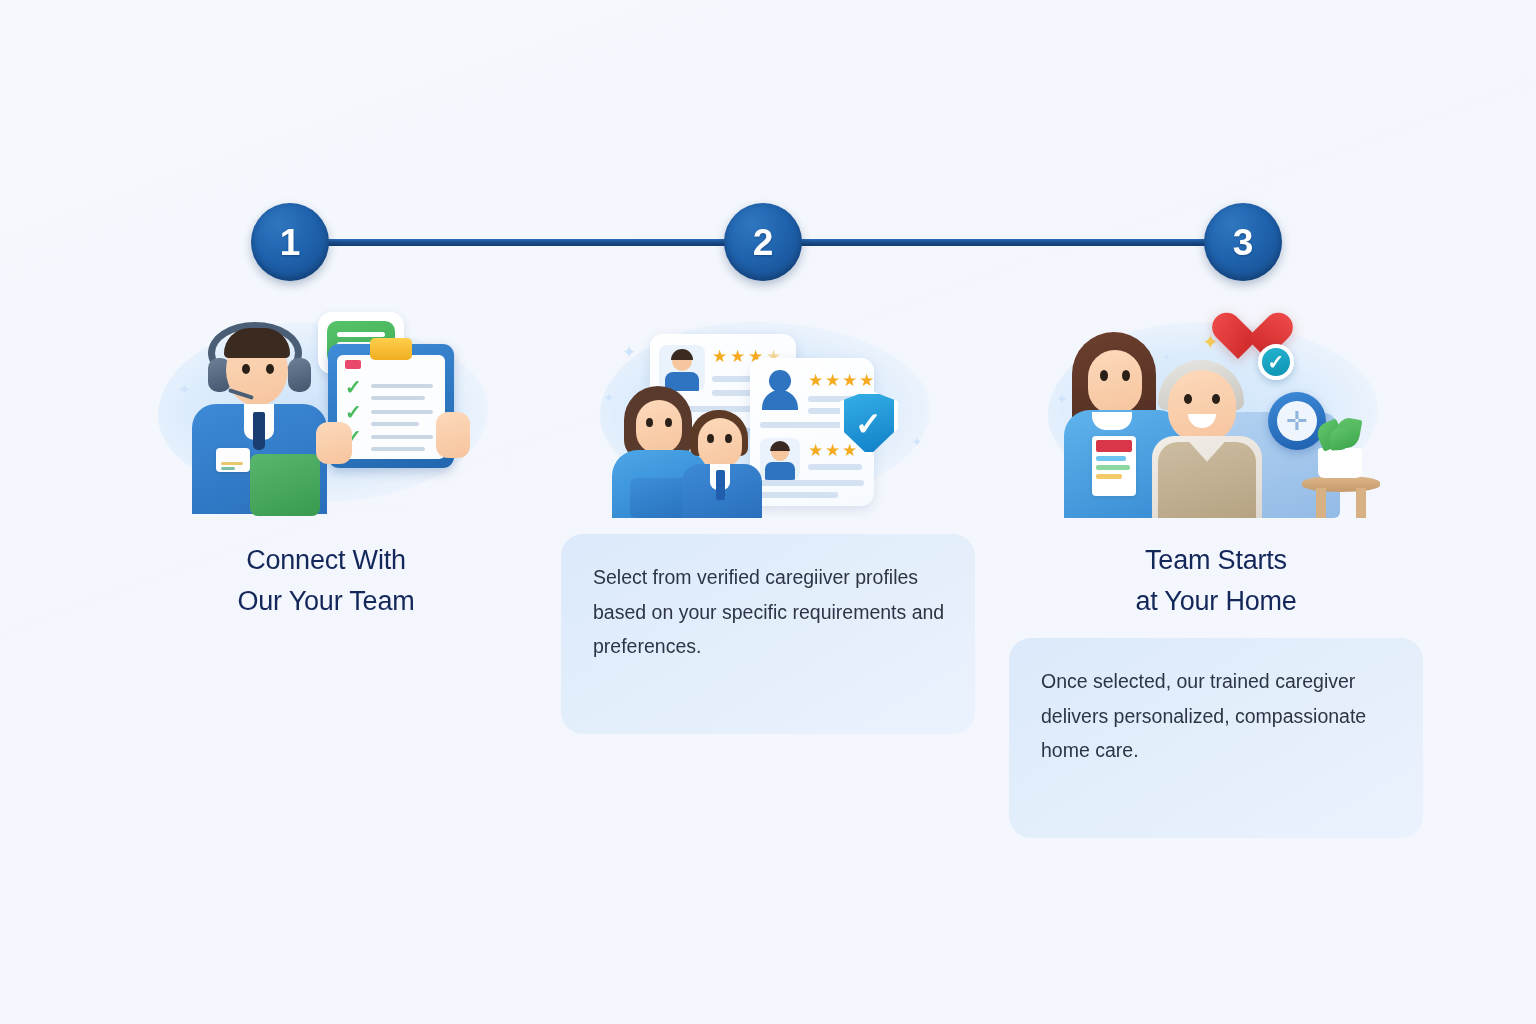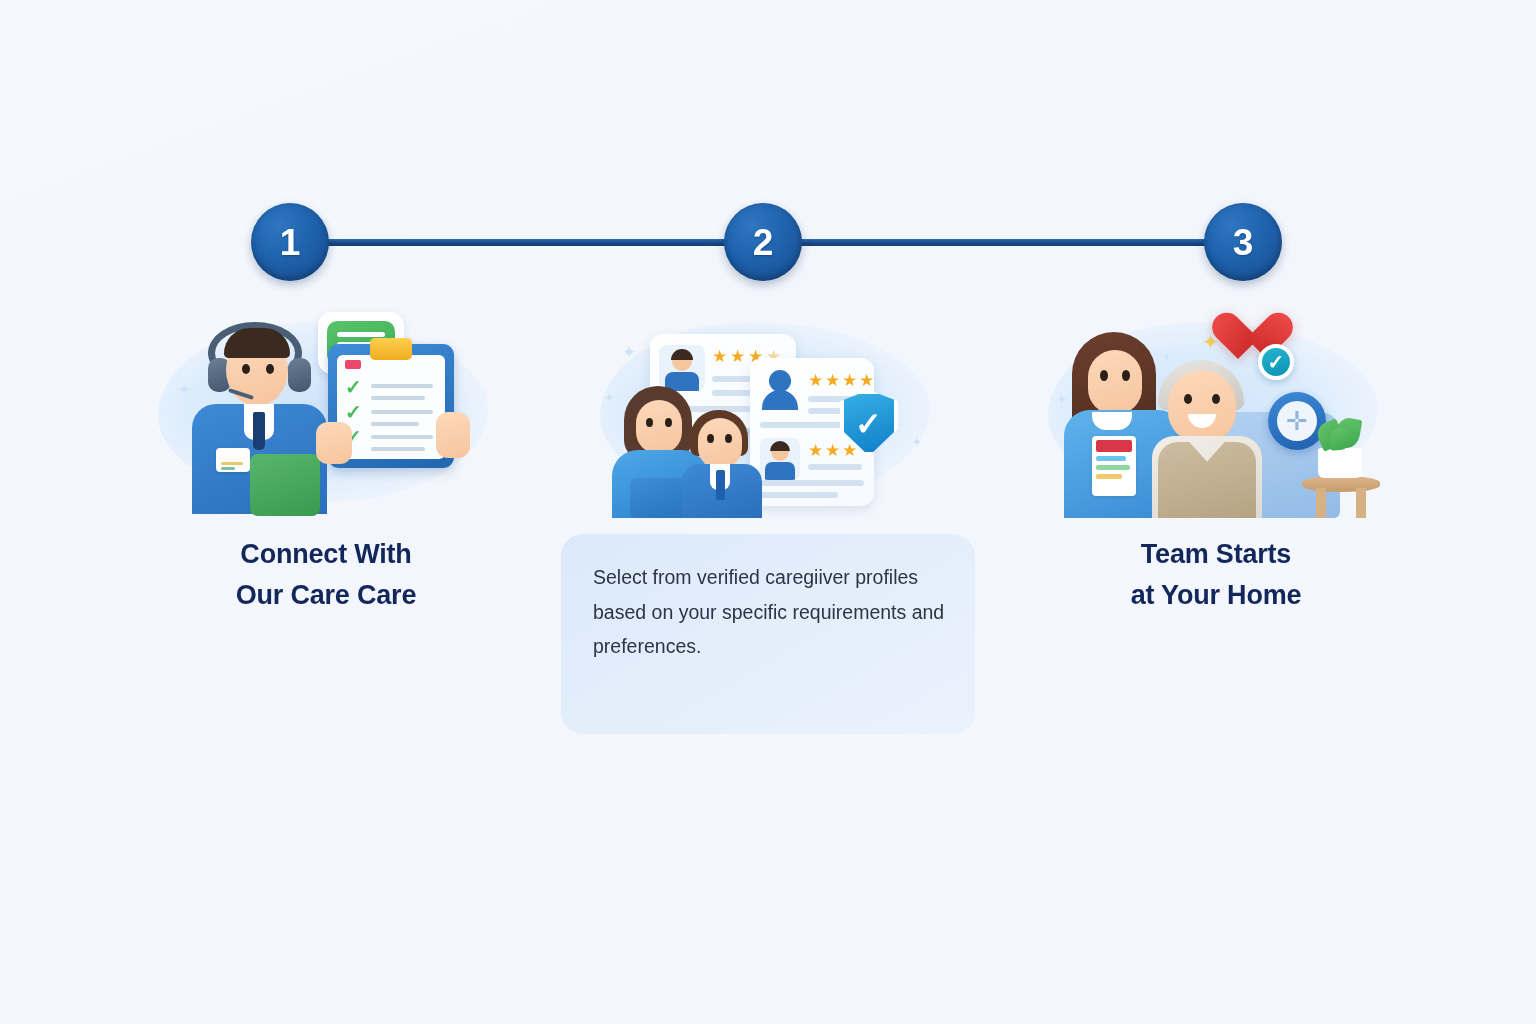--- a/index.html
+++ b/index.html
@@ -79,25 +79,25 @@
     position: absolute;
     left: 18px; top: 22px; width: 330px; height: 180px;
     border-radius: 46% 54% 50% 50% / 52% 48% 52% 48%;
     background: radial-gradient(ellipse at 45% 50%, #cfe4fa 0%, #dcecfc 45%, rgba(233,242,253,0.35) 78%, rgba(244,247,252,0) 100%);
   }
   .sparkle {
     position: absolute; color: #cfe3fa; font-size: 15px; line-height: 1;
   }
 
   .heading {
-    margin-top: 16px;
+    margin-top: 22px;
     text-align: center;
     color: #14275a;
     font-size: 27px;
-    font-weight: 700;
+    font-weight: 400;
     line-height: 1.52;
     letter-spacing: -0.2px;
   }
 
   .desc-card {
     margin: 16px auto 0;
     width: 400px;
     min-height: 200px;
     border-radius: 22px;
     background: linear-gradient(150deg, #dbe9fa 0%, #e3eefb 45%, #eaf2fd 100%);
@@ -302,21 +302,21 @@
           <div style="position:absolute; left:8px; top:5px; width:16px; height:9px; background:#e9486b; border-radius:2px;"></div>
         </div>
         <div class="clip-clamp" style="left:42px; top:-6px; width:42px; height:22px;"></div>
       </div>
       <div class="skin" style="position:absolute; left:176px; top:122px; width:36px; height:42px; border-radius:12px;"></div>
       <div class="skin" style="position:absolute; left:296px; top:112px; width:34px; height:46px; border-radius:12px;"></div>
     </div>
 
     <h2 class="heading">
       <span>Connect With</span><br>
-      <span>Our Care Care</span>
+      <span>Our Your Team</span>
     </h2>
 
   </div>
 
   <div class="column" id="col-2">
 
     <div class="illus">
       <div class="blob"></div>
       <span class="sparkle" style="left:40px; top:44px; font-size:17px;">✦</span>
       <span class="sparkle" style="left:22px; top:92px; font-size:12px;">✦</span>
@@ -434,15 +434,18 @@
       <div class="leaf" style="left:288px; top:122px; width:24px; height:26px; transform:rotate(-24deg);"></div>
       <div class="leaf" style="left:306px; top:118px; width:24px; height:30px; transform:rotate(10deg);"></div>
       <div class="leaf" style="left:300px; top:128px; width:20px; height:22px; transform:rotate(-4deg);"></div>
     </div>
 
     <h2 class="heading">
       <span>Team Starts</span><br>
       <span>at Your Home</span>
     </h2>
 
+    <div class="desc-card">
+      <span>Once selected, our trained caregiver delivers personalized, compassionate home care.</span>
+    </div>
   </div>
 
 </div>
 
 </body></html>

